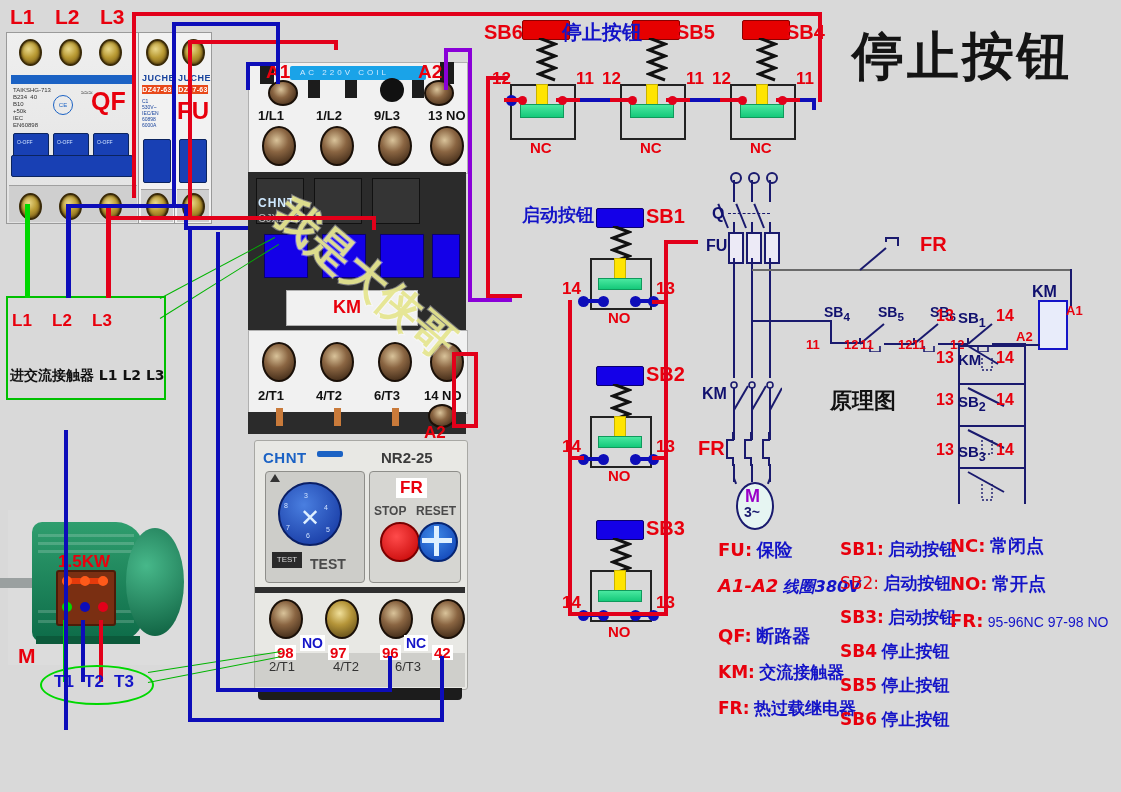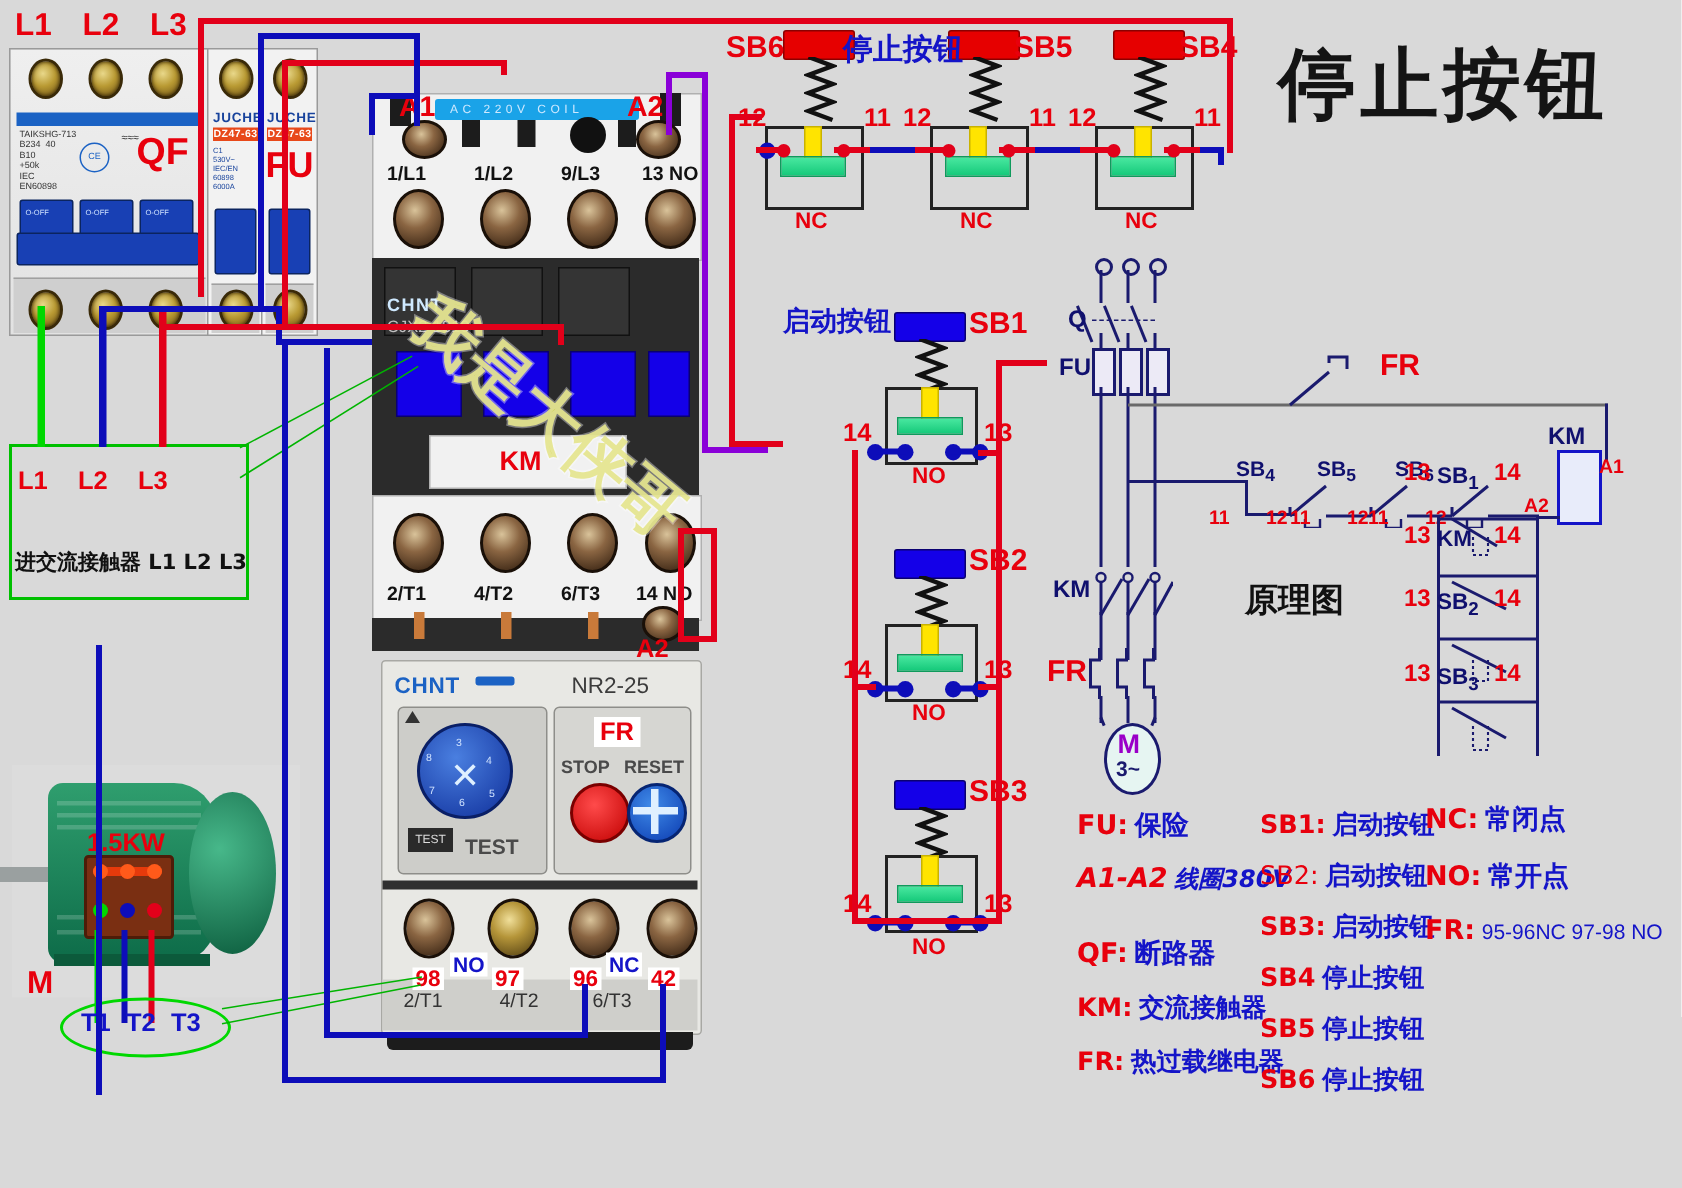--- a/index.html
+++ b/index.html
@@ -198,21 +198,21 @@
   <div class="abs" style="left:334px;top:408px;width:7px;height:18px;background:#c97a3a;"></div>
   <div class="abs" style="left:392px;top:408px;width:7px;height:18px;background:#c97a3a;"></div>
   <div class="screwDark" style="left:428px;top:404px;width:24px;height:20px;"></div>
   <div class="lbl red" style="left:424px;top:424px;font-size:17px;">A2</div>
 
   <div class="watermark cjk" style="left:300px;top:185px;">我是大侠哥</div>
 
   <div class="trBody" style="left:254px;top:440px;width:212px;height:248px;">
     <div class="abs" style="left:8px;top:8px;color:#1b62c4;font-size:15px;font-weight:bold;letter-spacing:.5px;">CHNT</div>
     <div class="abs" style="left:62px;top:10px;width:26px;height:6px;background:#1b62c4;border-radius:2px;"></div>
-    <div class="abs" style="left:126px;top:8px;color:#3b3b3b;font-size:15px;font-weight:normal;">NR2-25</div>
+    <div class="abs" style="left:126px;top:8px;color:#3b3b3b;font-size:15px;font-weight:bold;">NR2-25</div>
 
     <div class="trWin" style="left:10px;top:30px;width:98px;height:110px;">
       <div class="abs" style="left:4px;top:2px;width:0;height:0;border-left:5px solid transparent;border-right:5px solid transparent;border-bottom:8px solid #333;"></div>
       <div class="trDial" style="left:12px;top:10px;width:60px;height:60px;">
         <div class="abs" style="left:24px;top:8px;color:#cfe2ff;font-size:7px;">3</div>
         <div class="abs" style="left:44px;top:20px;color:#cfe2ff;font-size:7px;">4</div>
         <div class="abs" style="left:46px;top:42px;color:#cfe2ff;font-size:7px;">5</div>
         <div class="abs" style="left:26px;top:48px;color:#cfe2ff;font-size:7px;">6</div>
         <div class="abs" style="left:6px;top:40px;color:#cfe2ff;font-size:7px;">7</div>
         <div class="abs" style="left:4px;top:18px;color:#cfe2ff;font-size:7px;">8</div>

